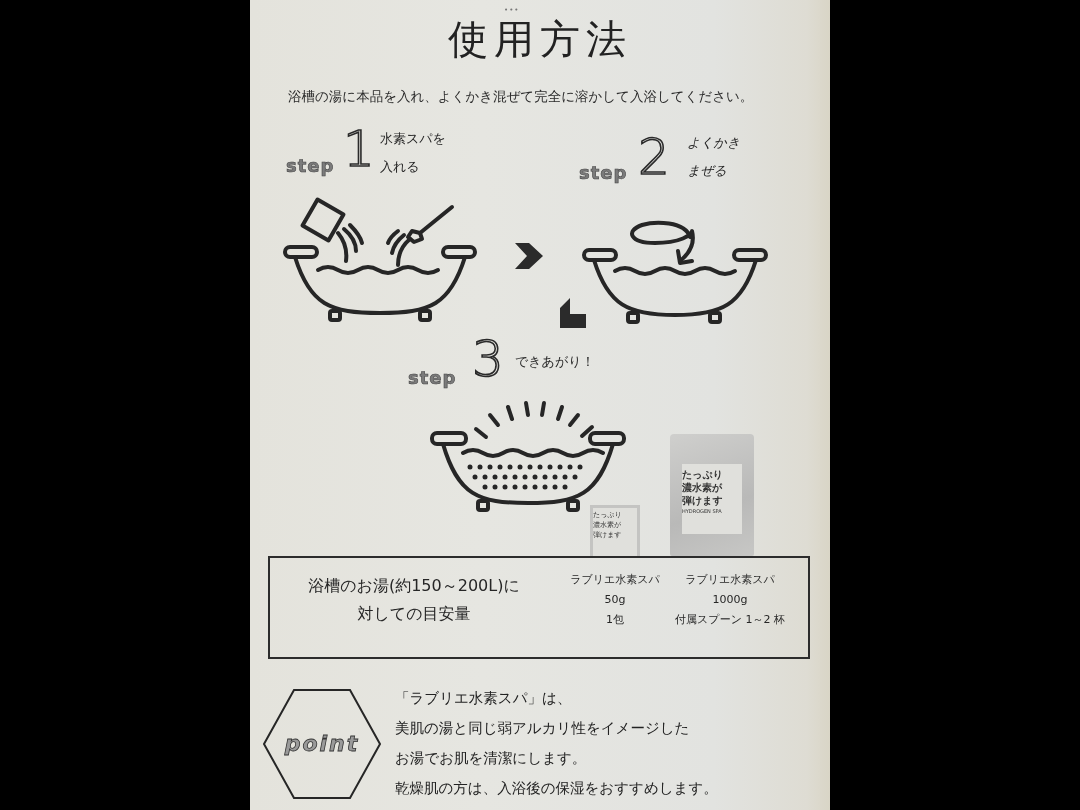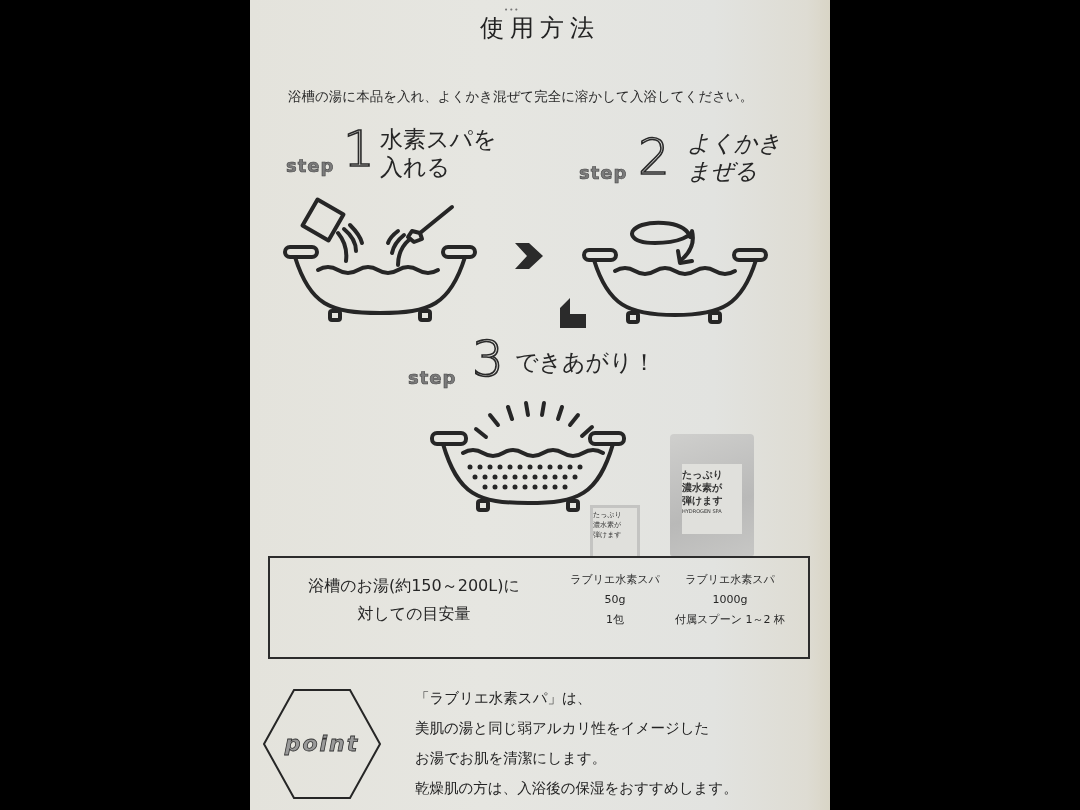--- a/index.html
+++ b/index.html
@@ -7,35 +7,35 @@
     width: 1080px; height: 810px; background: #000; position: relative; overflow: hidden;
     font-family: "DejaVu Sans", sans-serif; color: #262626;
   }
   .paper {
     position: absolute; left: 250px; top: 0; width: 580px; height: 810px;
     background: linear-gradient(90deg, #e4e3dc 0%, #e6e6e1 40%, #e2e3e0 80%, #dedcd3 96%, #d9d5c6 100%);
   }
   .abs { position: absolute; }
   .title {
     left: 0; width: 580px; top: 12px; text-align: center;
-    font-size: 24px; letter-spacing: 6px; color: #222;
+    font-size: 40px; letter-spacing: 6px; color: #222;
   }
   .title-dots { left: 254px; top: 6px; font-size: 7px; color: #777; letter-spacing: 1px; }
   .intro { left: 38px; top: 88px; font-size: 13.5px; color: #2b2b2b; white-space: nowrap; }
   .step-word { font-family: "DejaVu Sans", sans-serif; font-weight: bold; font-size: 18px; color: #7b7b7b; letter-spacing: 1px;
     -webkit-text-stroke: 0.6px #444; }
   .step-num { font-size: 50px; font-weight: 300; color: transparent; -webkit-text-stroke: 1.6px #2a2a2a; line-height: 1; font-family: "DejaVu Sans", sans-serif; }
-  .step-desc { font-size: 23px; line-height: 28px; color: #262626; }
+  .step-desc { font-size: 13px; line-height: 28px; color: #262626; }
   .amount-box {
     left: 18px; top: 556px; width: 542px; height: 103px;
     border: 2px solid #2c2c2c; box-sizing: border-box;
   }
   .amount-label { left: 14px; top: 14px; width: 260px; text-align: center; font-size: 16px; line-height: 28px; color: #262626; }
   .prod-col { font-size: 11px; text-align: center; line-height: 20px; color: #262626; }
-  .point-text { left: 145px; top: 683px; font-size: 14.5px; line-height: 30px; color: #222; margin-left: 20px; }
+  .point-text { left: 145px; top: 683px; font-size: 14.5px; line-height: 30px; color: #222; }
   .packet {
     background: linear-gradient(160deg, #cfcfcd, #b9b9b8 60%, #c7c7c5);
     box-sizing: border-box;
   }
   .label-card { background: #e0e0dc; font-size: 10px; line-height: 13px; text-align: left; color: #333; }
   svg { overflow: visible; }
 </style>
 </head>
 <body>
 

